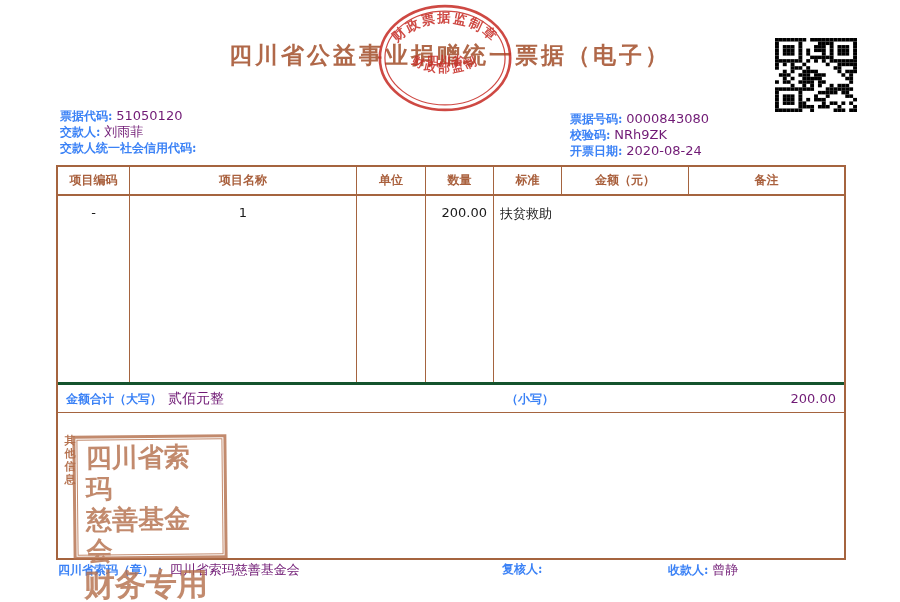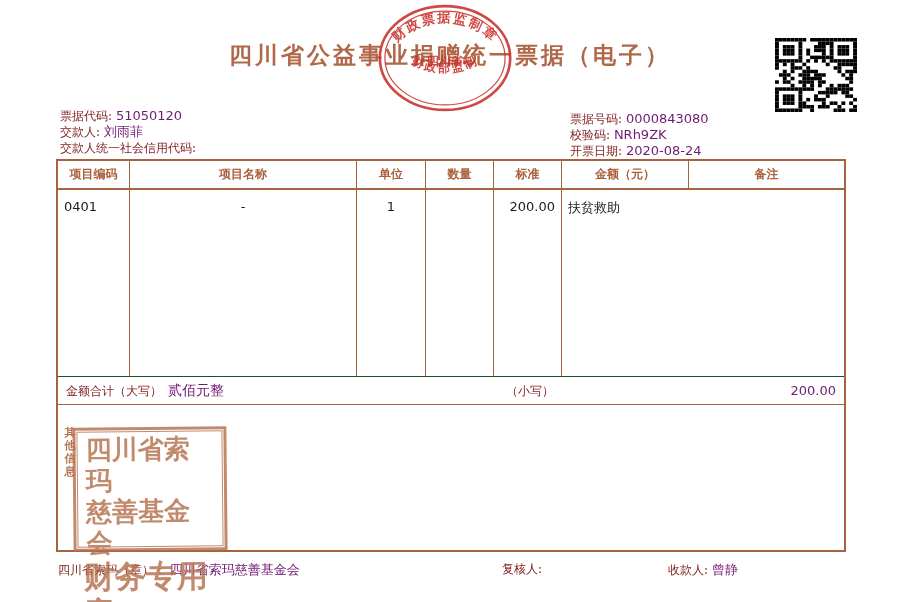--- a/index.html
+++ b/index.html
@@ -1,46 +1,46 @@
 <!DOCTYPE html>
 <html><head>
 <meta charset="utf-8">
 <style>
   html,body{margin:0;padding:0;background:#fff;}
   .page{position:relative;width:900px;height:602px;background:#ffffff;overflow:hidden;
         font-family:"DejaVu Sans","Liberation Sans",sans-serif;color:#1a1a1a;}
-  .lbl{color:#7f1d1d;font-family:"DejaVu Serif","Liberation Serif",serif;font-weight:normal;}
+  .lbl{color:#3b82f6;font-family:"DejaVu Serif","Liberation Serif",serif;font-weight:bold;}
   .val{color:#701a75;}
   
   .title{position:absolute;top:40px;left:0;right:0;text-align:center;font-size:23px;
          font-weight:bold;letter-spacing:3px;color:#b06849;
          font-family:"DejaVu Serif","Liberation Serif",serif;z-index:1;}
   
   .seal-oval{position:absolute;left:372px;top:2px;width:146px;height:112px;z-index:2;opacity:.88;}
   
   .qr{position:absolute;left:775px;top:38px;width:82px;height:74px;}
   
   .info{position:absolute;font-size:12px;line-height:16px;}
   .info-left{left:60px;top:108px;}
   .info-right{left:570px;top:111px;}
   .info .val{font-size:13px;font-family:"DejaVu Sans","Liberation Sans",sans-serif;font-weight:normal;}
   
-  .tbl{position:absolute;left:56px;top:159px;width:786px;border:2px solid #a5643f;}
+  .tbl{position:absolute;left:56px;top:165px;width:786px;border:2px solid #a5643f;}
   .grid{display:grid;grid-template-columns:72px 227px 69px 68px 68px 127px 1fr;}
   .hrow{height:27px;border-bottom:2px solid #a5643f;}
   .hcell{display:flex;align-items:center;justify-content:center;font-size:12px;
          color:#a9603d;font-family:"DejaVu Serif","Liberation Serif",serif;font-weight:bold;
          border-right:1px solid #a5643f;}
   .brow{height:186px;}
   .bcell{border-right:1px solid #a5643f;font-size:13px;padding-top:9px;}
   .hcell:last-child,.bcell:last-child{border-right:none;}
   .c-left{padding-left:6px;}
   .c-center{text-align:center;}
   .c-right{text-align:right;padding-right:6px;}
-  .trow{position:relative;height:27px;border-top:1px solid #14532d;border-bottom:1px solid #a5643f;
+  .trow{position:relative;height:27px;border-top:3px solid #14532d;border-bottom:1px solid #a5643f;
         font-size:13px;}
   .trow .lbl{position:absolute;left:8px;top:6px;font-size:12px;}
   .trow .amount-cn{position:absolute;left:110px;top:5px;font-size:14px;}
   .trow .small-lbl{position:absolute;left:448px;top:6px;font-size:12px;}
   .trow .amount{position:absolute;right:8px;top:6px;font-size:13px;}
   .srow{position:relative;height:145px;}
   .other-info{position:absolute;left:3px;top:12px;writing-mode:vertical-rl;text-orientation:upright;
               font-size:11px;letter-spacing:13px;color:#b5714e;
               font-family:"DejaVu Serif","Liberation Serif",serif;font-weight:bold;}
   
@@ -356,21 +356,20 @@
     <div class="grid hrow">
       <div class="hcell">项目编码</div>
       <div class="hcell">项目名称</div>
       <div class="hcell">单位</div>
       <div class="hcell">数量</div>
       <div class="hcell">标准</div>
       <div class="hcell">金额（元）</div>
       <div class="hcell">备注</div>
     </div>
     <div class="grid brow">
-      <div class="bcell c-left">0401</div>
       <div class="bcell c-center">-</div>
       <div class="bcell c-center">1</div>
       <div class="bcell c-center"></div>
       <div class="bcell c-right">200.00</div>
       <div class="bcell c-left">扶贫救助</div>
     </div>
     <div class="trow">
       <span class="lbl">金额合计（大写）</span>
       <span class="amount-cn val">贰佰元整</span>
       <span class="lbl small-lbl">（小写）</span>

